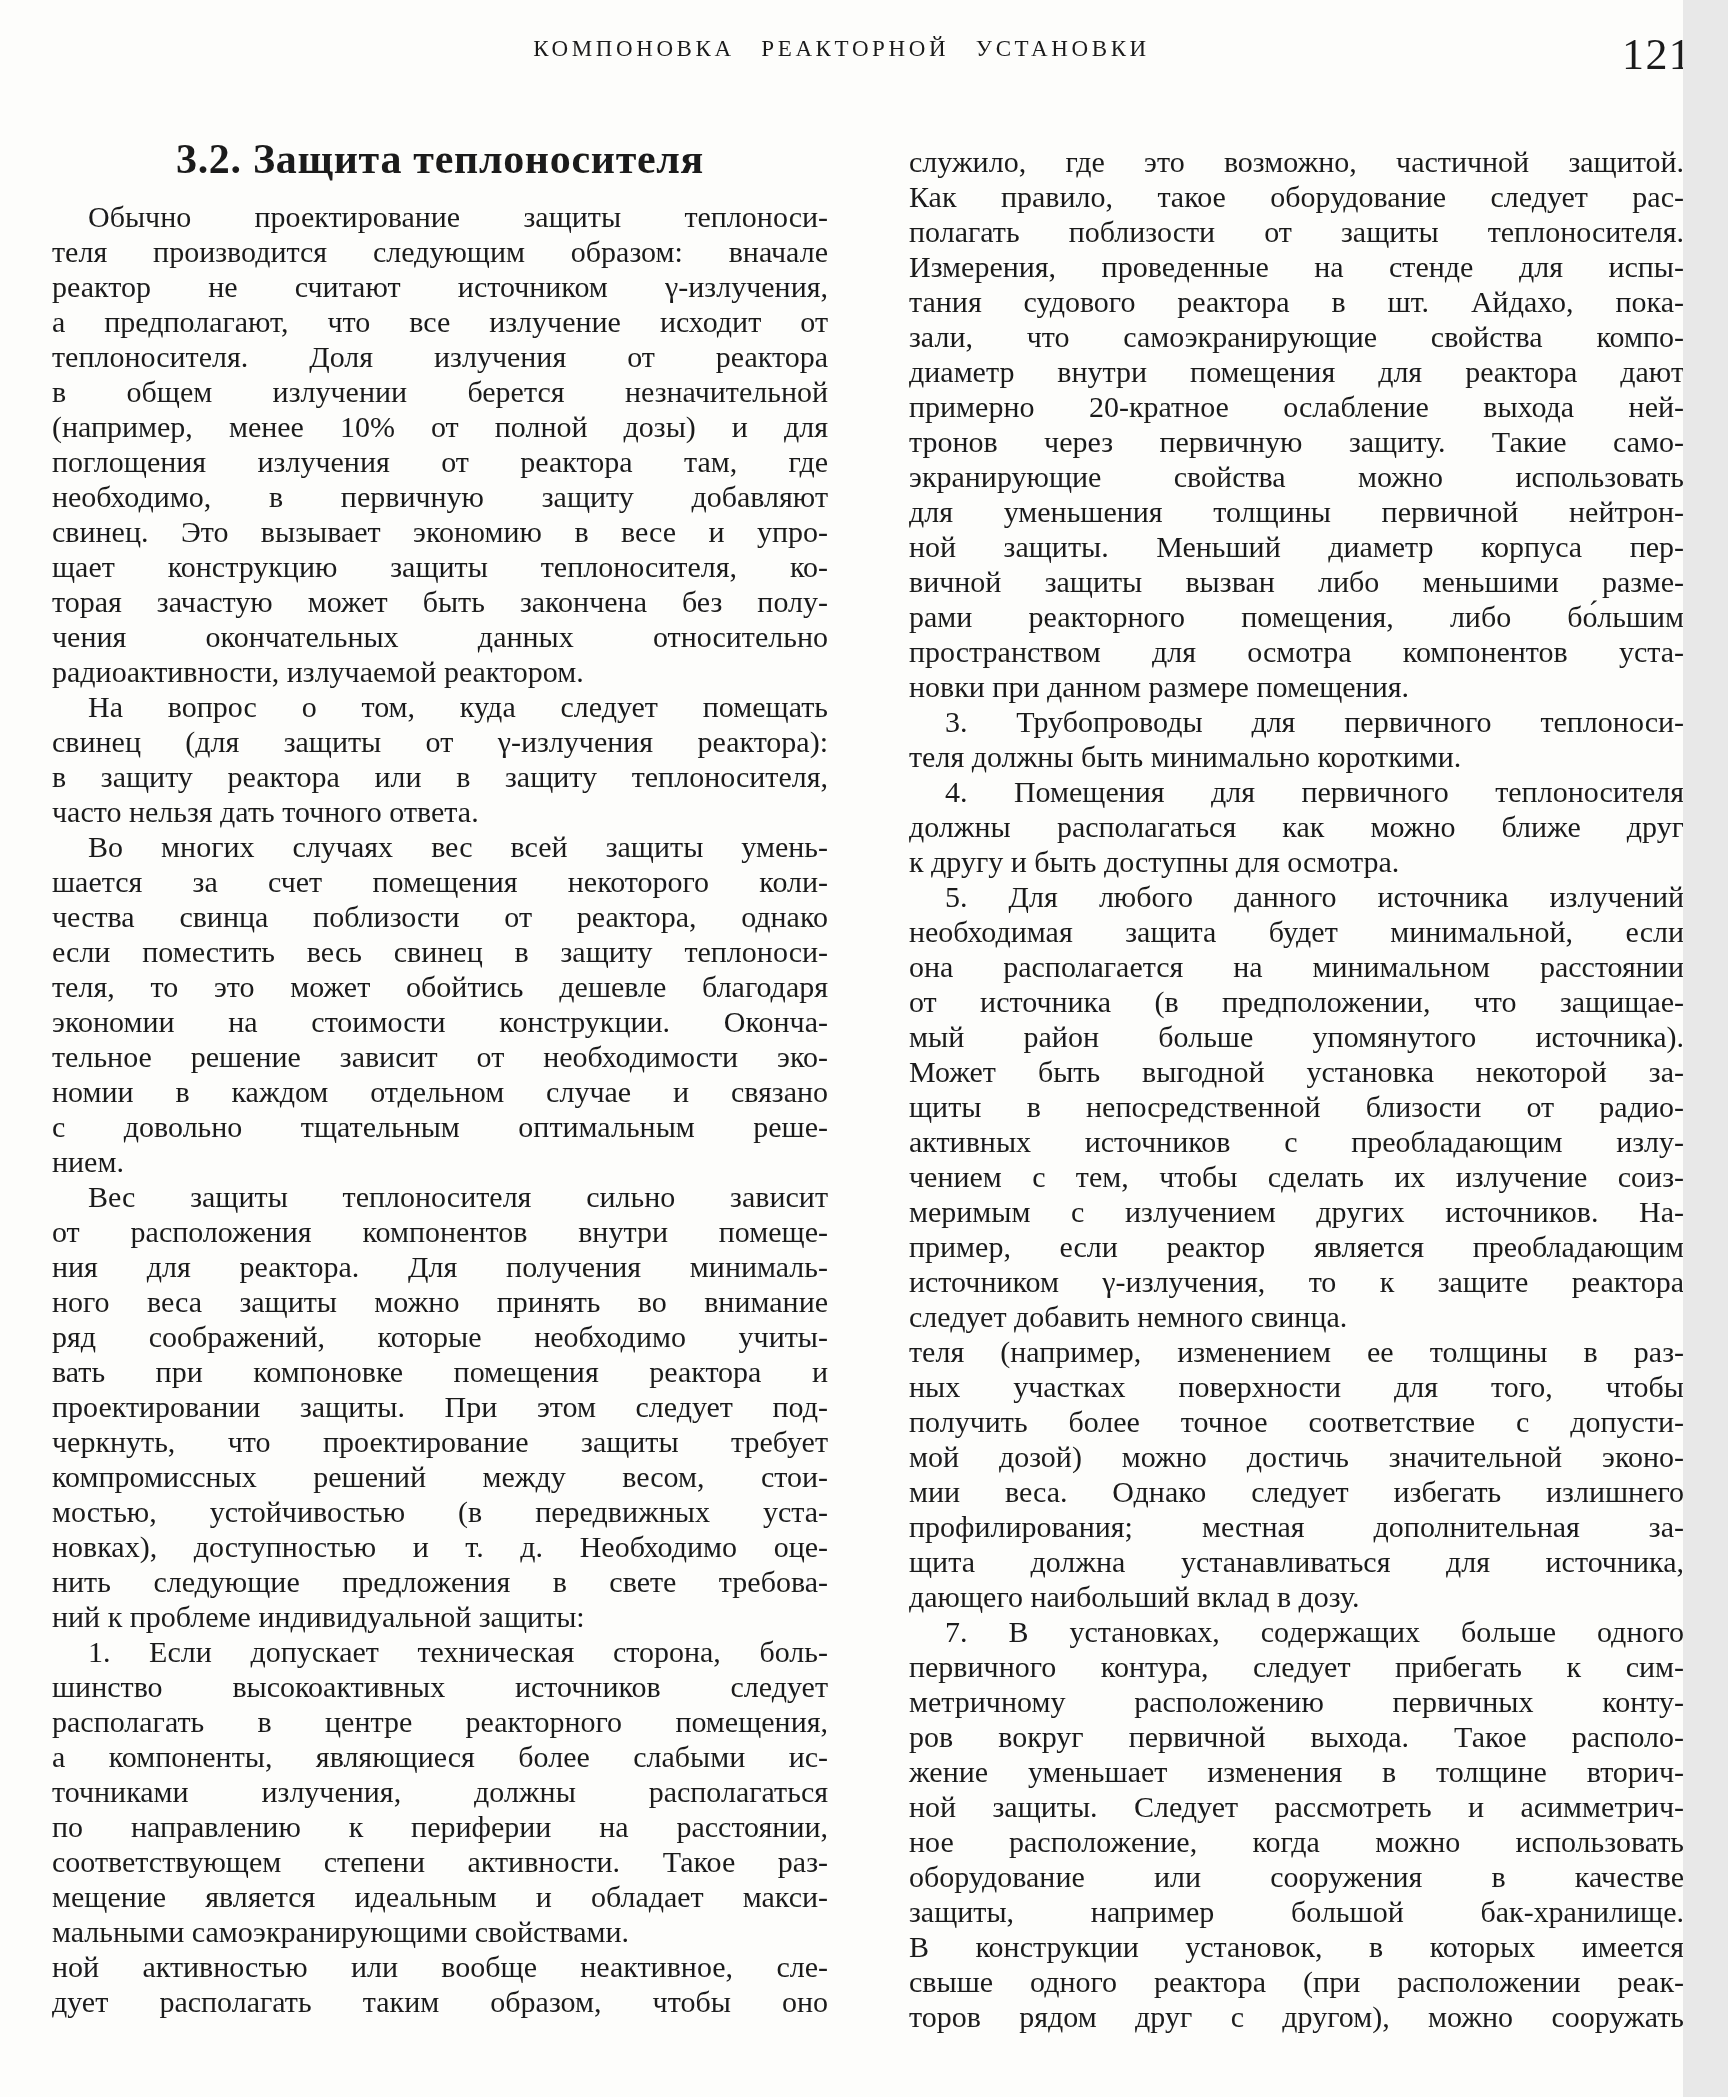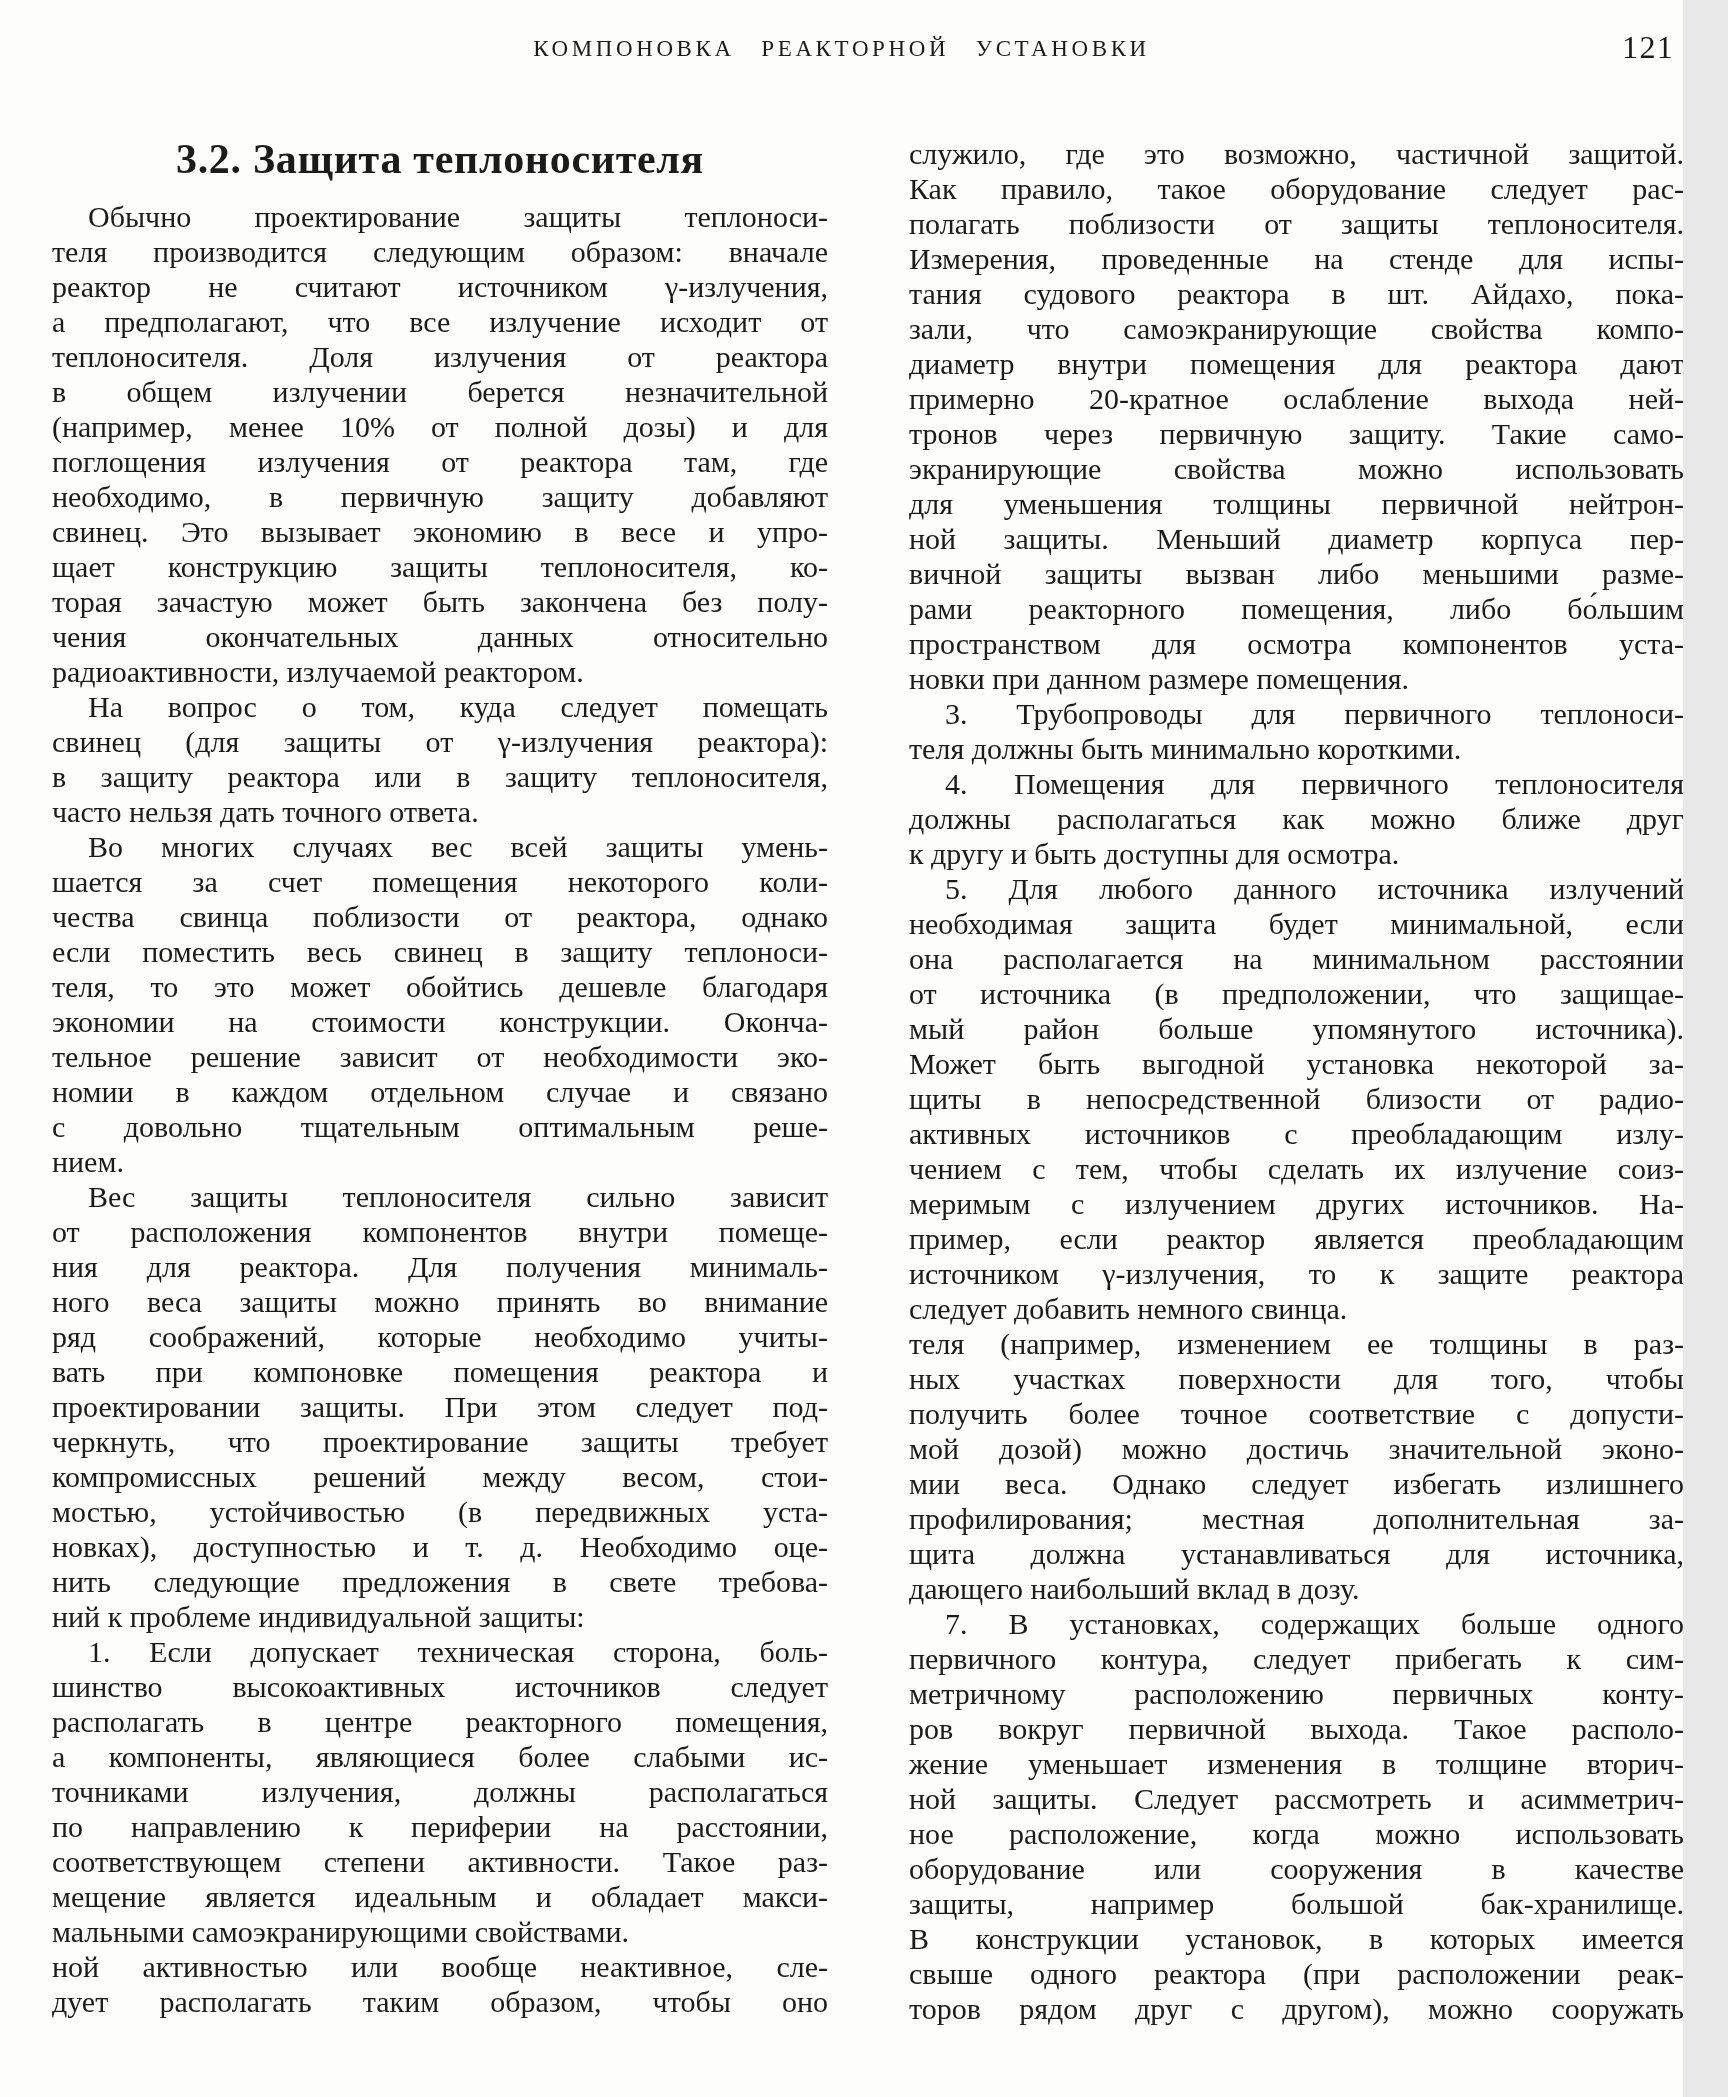--- a/index.html
+++ b/index.html
@@ -28,28 +28,28 @@
     text-align:center;
     font-size:23px;
     letter-spacing:3.6px;
     word-spacing:17.3px;
     white-space:nowrap;
   }
   .page-number{
     position:absolute;
     top:29px;
     left:1622px;
-    font-size:32px;
+    font-size:44px;
     letter-spacing:1.4px;
   }
   .col{
     position:absolute;
   }
   .col-left{ left:52px;  top:141px; width:776px; }
-  .col-right{ left:909px; top:136px; width:775px; }
+  .col-right{ left:909px; top:144px; width:775px; }
   .sec-heading{
     text-align:center;
     font-weight:bold;
     font-size:42px;
     line-height:36px;
     letter-spacing:0.7px;
     margin-bottom:21.6px;
     white-space:nowrap;
   }
   .lines{

